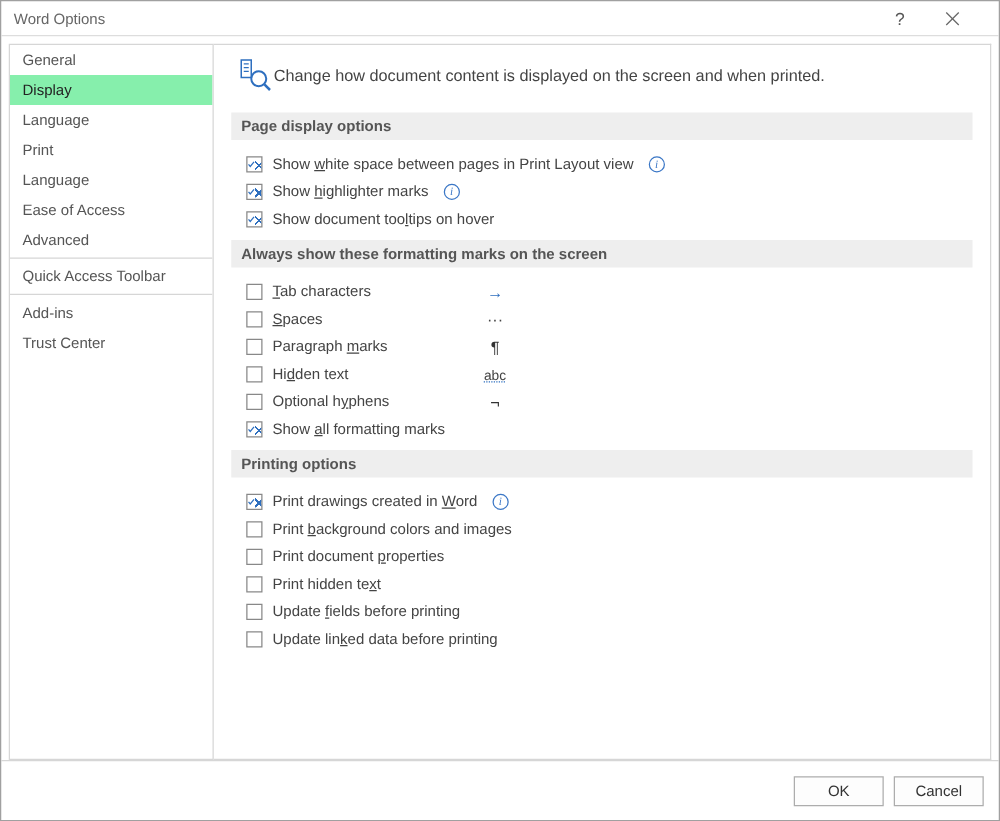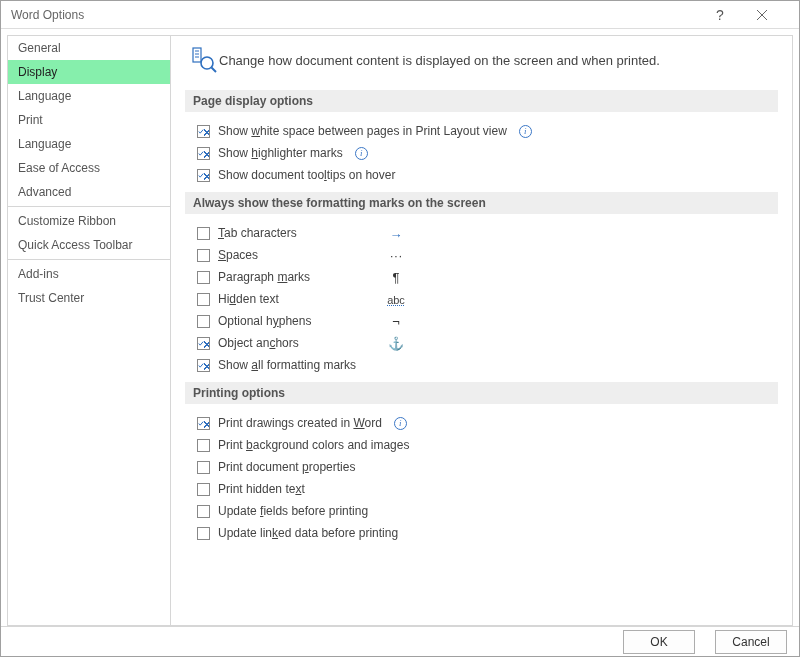--- a/index.html
+++ b/index.html
@@ -136,26 +136,26 @@
     width:40px;
     text-align:center;
     color:#2e6fbf;
     font-size:13px;
     margin-left:10px;
   }
   .opt-grid .opt .opt-label { width:140px; }
   .abc { text-decoration: underline dotted; text-decoration-color:#2e6fbf; color:#444; font-size:11px;}
   
   .footer {
-    height:30px;
+    height:48px;
     border-top:1px solid #d6d6d6;
     display:flex;
     align-items:center;
     justify-content:flex-end;
-    gap:20px;
+    gap:8px;
     padding: 0 12px;
   }
   .btn {
     min-width:72px;
     height:24px;
     border:1px solid #adadad;
     background:#fdfdfd;
     display:flex;align-items:center;justify-content:center;
     font-size:12px;color:#333;
   }
@@ -181,21 +181,20 @@
 
     <div class="sidebar" id="sidebar">
         <div class="nav-item">General</div>
         <div class="nav-item selected">Display</div>
         <div class="nav-item">Language</div>
         <div class="nav-item">Print</div>
         <div class="nav-item">Language</div>
         <div class="nav-item">Ease of Access</div>
         <div class="nav-item">Advanced</div>
         <div class="sep"></div>
-        <div class="nav-item">Customize Ribbon</div>
         <div class="nav-item">Quick Access Toolbar</div>
         <div class="sep"></div>
         <div class="nav-item">Add-ins</div>
         <div class="nav-item">Trust Center</div>
       </div>
 
     <div class="main">
       <div class="hdr">
         <span class="hdr-icon">
           <svg width="28" height="28" viewBox="0 0 28 28">
@@ -266,29 +265,20 @@
             <span class="cb"></span>
             <span class="opt-label">Optional h<span class="u">y</span>phens</span>
             <span class="mark-symbol" style="color: rgb(51, 51, 51);">¬</span>
           </div>
           <div class="opt">
             <span class="cb checked">
               <svg width="11" height="11" viewBox="0 0 11 11">
                 <polyline points="1.5,5.5 4,8.5 9.5,2" fill="none" stroke="#2e6fbf" stroke-width="1.8"></polyline>
               </svg>
             </span>
-            <span class="opt-label">Object an<span class="u">c</span>hors</span>
-            <span class="mark-symbol" style="color: rgb(46, 111, 191);">⚓</span>
-          </div>
-          <div class="opt">
-            <span class="cb checked">
-              <svg width="11" height="11" viewBox="0 0 11 11">
-                <polyline points="1.5,5.5 4,8.5 9.5,2" fill="none" stroke="#2e6fbf" stroke-width="1.8"></polyline>
-              </svg>
-            </span>
             <span class="opt-label">Show <span class="u">a</span>ll formatting marks</span>
           </div>
         </div>
 
       <div class="section-hd">Printing options</div>
       <div class="opts" id="sec-printing">
           <div class="opt">
             <span class="cb checked">
               <svg width="11" height="11" viewBox="0 0 11 11">
                 <polyline points="1.5,5.5 4,8.5 9.5,2" fill="none" stroke="#2e6fbf" stroke-width="1.8"></polyline>

